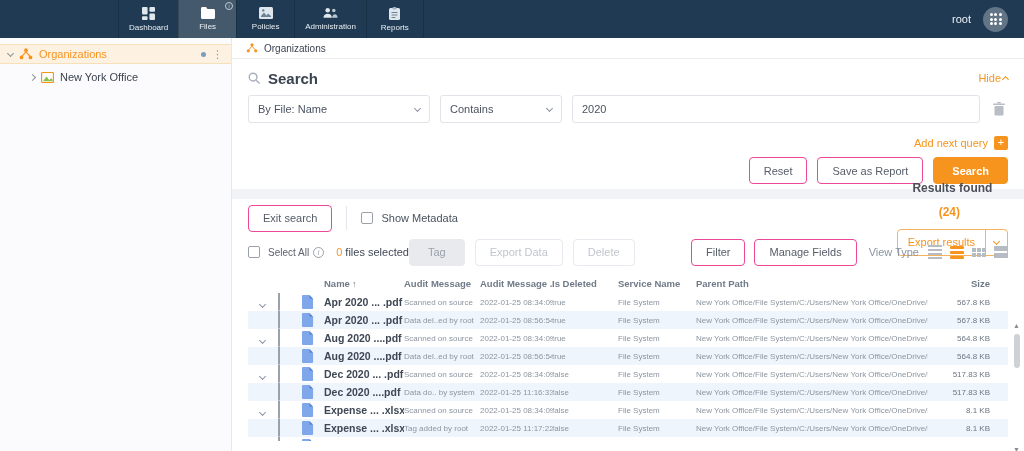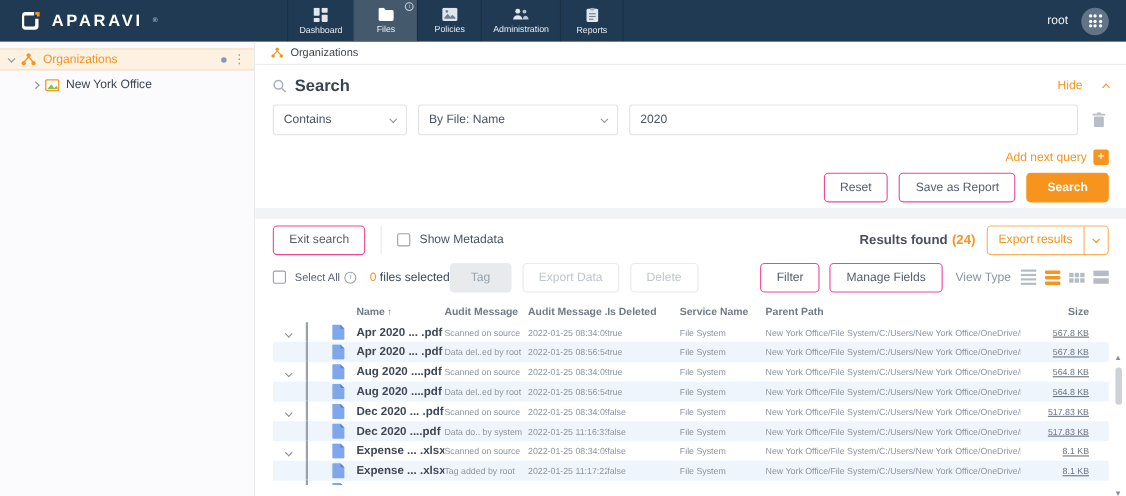--- a/index.html
+++ b/index.html
@@ -39,21 +39,21 @@
   .chev.up-orange { border-color:#f7941e; transform:rotate(-135deg); margin-top:3px; }
 
   
   .content { position:absolute; top:38px; left:232px; right:0; bottom:0; background:#fff; }
   .breadcrumb-bar { height:21px; border-bottom:1px solid #ededf0; display:flex; align-items:center; gap:6px; padding-left:14px; }
   .breadcrumb-label { font-size:10px; color:#3c4450; }
 
   .search-panel { padding:8px 16px 0 16px; height:130px; }
   .search-head { height:22px; display:flex; align-items:center; }
   .search-title { font-size:15px; font-weight:bold; color:#3a4350; margin-left:7px; }
-  .hide-link { margin-left:auto; color:#f7941e; font-size:11px; display:flex; align-items:center; gap:19px; cursor:pointer; }
+  .hide-link { margin-left:auto; color:#f7941e; font-size:11px; display:flex; align-items:center; gap:2px; cursor:pointer; }
   .query-row { margin-top:6px; display:flex; gap:10px; align-items:center; }
   .select-box { height:28px; border:1px solid #e0e3e8; border-radius:3px; background:#fff; display:flex; align-items:center; padding:0 9px; font-size:11px; color:#4a5360; cursor:pointer; }
   .select-box .chev { margin-left:auto; }
   .sel-field { width:182px; }
   .sel-operator { width:122px; }
   .query-input { flex:1; height:28px; border:1px solid #e0e3e8; border-radius:3px; padding:0 9px; font-size:11px; color:#4a5360; font-family:"Liberation Sans",sans-serif; outline:none; }
   .trash-btn { width:18px; display:flex; justify-content:center; cursor:pointer; }
   .addquery-row { margin-top:12px; height:16px; display:flex; justify-content:flex-end; align-items:center; gap:6px; }
   .addquery-label { color:#f7941e; font-size:11px; cursor:pointer; }
   .plus-box { width:14px; height:14px; background:#f7941e; border-radius:2px; color:#fff; font-size:11px; line-height:13px; text-align:center; cursor:pointer; }
@@ -61,21 +61,21 @@
   .btn { height:27px; padding:0 14px; background:#fff; border:1px solid #ec4899; border-radius:4px; font-size:11px; color:#555d68; font-family:"Liberation Sans",sans-serif; cursor:pointer; display:inline-flex; align-items:center; }
   .btn-primary { background:#f7941e; border-color:#f7941e; color:#fff; font-weight:bold; padding:0 18px; }
 
   .gray-strip { height:10px; background:#f1f3f6; }
 
   .results-panel { position:relative; padding:6px 16px 0 16px; height:273px; }
   .toolbar1 { height:26px; display:flex; align-items:center; }
   .vdivider { width:1px; height:24px; background:#e3e6ea; margin:0 14px; }
   .checkbox { width:12px; height:12px; border:1.4px solid #9aa1ab; border-radius:2px; background:#fff; cursor:pointer; flex:none; }
   .cb-label { font-size:11px; color:#4a5360; margin-left:8px; }
-  .toolbar1-right { margin-left:auto; display:flex; align-items:center; gap:10px; }
+  .toolbar1-right { margin-left:auto; display:flex; align-items:center; gap:10px;flex-direction:column; }
   .results-found { font-size:12px; font-weight:bold; color:#4a4f5a; }
   .results-count { color:#f7941e; font-weight:bold; font-size:12px; }
   .btn-export { border:1px solid #f8b25e; color:#f7941e; padding:0; }
   .btn-export .exp-label { padding:0 10px; }
   .btn-export .exp-caret { border-left:1px solid #f8b25e; padding:0 8px; align-self:stretch; display:flex; align-items:center; }
   .btn-export .chev { border-color:#f7941e; }
 
   .toolbar2 { margin-top:8px; height:26px; display:flex; align-items:center; }
   .select-all-label { font-size:10px; color:#5a6270; margin-left:8px; }
   .info-circle { width:11px; height:11px; border:1px solid #9aa1ab; border-radius:50%; color:#9aa1ab; font-size:7px; line-height:10px; text-align:center; margin-left:4px; font-style:italic; }
@@ -103,46 +103,38 @@
   .c-exp { width:18px; } .c-cb { width:24px; } .c-icon { width:22px; }
   .c-name { width:80px; overflow:hidden; white-space:nowrap; }
   .c-audit { width:76px; overflow:hidden; white-space:nowrap; }
   .c-ts { width:72px; overflow:hidden; white-space:nowrap; }
   .c-del { width:66px; overflow:hidden; }
   .c-svc { width:78px; overflow:hidden; white-space:nowrap; }
   .c-path { flex:1; overflow:hidden; white-space:nowrap; }
   .c-size { width:66px; text-align:right; padding-right:4px; white-space:nowrap; }
   .trow .c-name { font-size:10.5px; font-weight:bold; color:#3e4754; }
   .trow .c-audit, .trow .c-ts, .trow .c-del, .trow .c-svc, .trow .c-path { font-size:8px; color:#8d95a0; }
-  .trow .c-size { font-size:8px; color:#6d7684;text-decoration:underline; }
+  .trow .c-size { font-size:8px; color:#6d7684; }
   .trow .checkbox { width:11px; height:11px; }
   .sort-arrow { font-size:9px; color:#707a87; margin-left:2px; }
   .doc-icon { width:12px; height:14px; display:block; }
 
   
   .vscroll { position:absolute; top:123px; right:2px; width:11px; bottom:18px; display:flex; flex-direction:column; align-items:center; justify-content:space-between; }
   .vs-arrow { color:#8a8f96; font-size:7px; line-height:8px; cursor:pointer; }
   .vs-thumb { position:absolute; top:12px; left:3px; width:6px; height:34px; background:#ced1d6; border-radius:3px; cursor:grab; }
 
   .hidden { visibility:hidden; }
 </style>
 </head>
 <body>
 
 <div id="app">
 
   <div class="navbar">
-    <div class="brand">
-      <svg width="20" height="20" viewBox="0 0 20 20">
-        <path d="M4 2 h9 v3 h-8 a1 1 0 0 0 -1 1 v8 a1 1 0 0 0 1 1 h8 a1 1 0 0 0 1 -1 v-6 h3 v7 c0 1.7-1.3 3-3 3 h-9 c-1.7 0-3-1.3-3-3 v-10 c0-1.7 1.3-3 3-3 z" fill="#ffffff"></path>
-        <path d="M14 2 h4 v4 h-2.5 v-1.5 h-1.5 z" fill="#f7941e"></path>
-      </svg>
-      <span class="brand-name">APARAVI</span>
-        <span class="brand-reg">®</span>
-    </div>
 
     <div class="nav-tabs">
       <div class="nav-tab">
         <svg width="13" height="13" viewBox="0 0 14 14">
           <rect x="0" y="0" width="6" height="8" rx="1" fill="#dfe6ec"></rect>
             <rect x="8" y="0" width="6" height="5" rx="1" fill="#dfe6ec"></rect>
           <rect x="0" y="10" width="6" height="4" rx="1" fill="#dfe6ec"></rect>
             <rect x="8" y="7" width="6" height="7" rx="1" fill="#dfe6ec"></rect>
         </svg>
         <span class="tab-label">Dashboard</span>
@@ -244,26 +236,26 @@
           <path d="M8.8 8.8 L12.5 12.5" stroke="#a8afba" stroke-width="1.5"></path>
         </svg>
         <span class="search-title">Search</span>
         <span class="hide-link">
           <span>Hide</span>
           <span class="chev up-orange"></span>
         </span>
       </div>
 
       <div class="query-row">
+        <div class="select-box sel-field">
+          <span>By File: Name</span>
+          <span class="chev down"></span>
+        </div>
         <div class="select-box sel-operator">
           <span>Contains</span>
-          <span class="chev down"></span>
-        </div>
-        <div class="select-box sel-field">
-          <span>By File: Name</span>
           <span class="chev down"></span>
         </div>
         <input class="query-input" type="text" value="2020" style="">
         <span class="trash-btn">
           <svg width="12" height="14" viewBox="0 0 12 14">
             <rect x="1.5" y="4" width="9" height="9.5" rx="1" fill="#b9bec6"></rect>
             <rect x="0" y="1.5" width="12" height="1.6" rx=".8" fill="#b9bec6"></rect>
             <rect x="4" y="0" width="4" height="1.6" rx=".8" fill="#b9bec6"></rect>
           </svg>
         </span>

